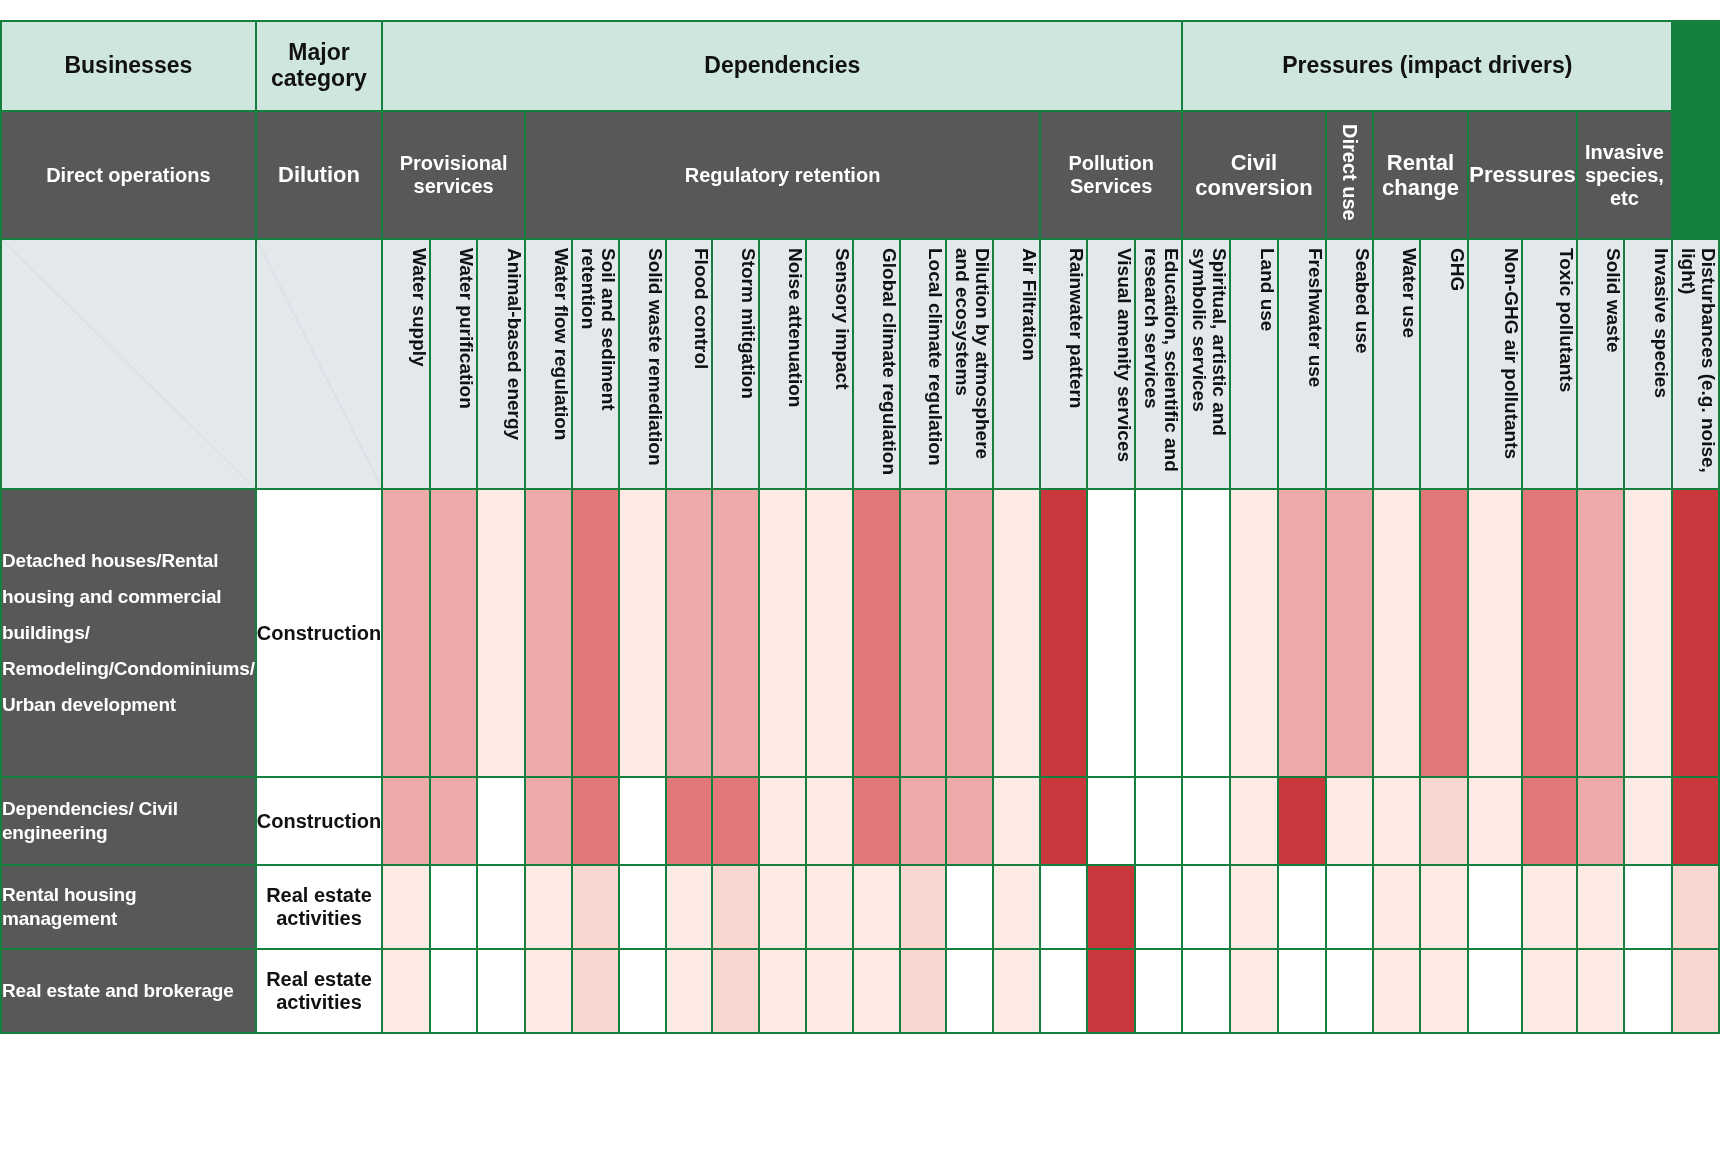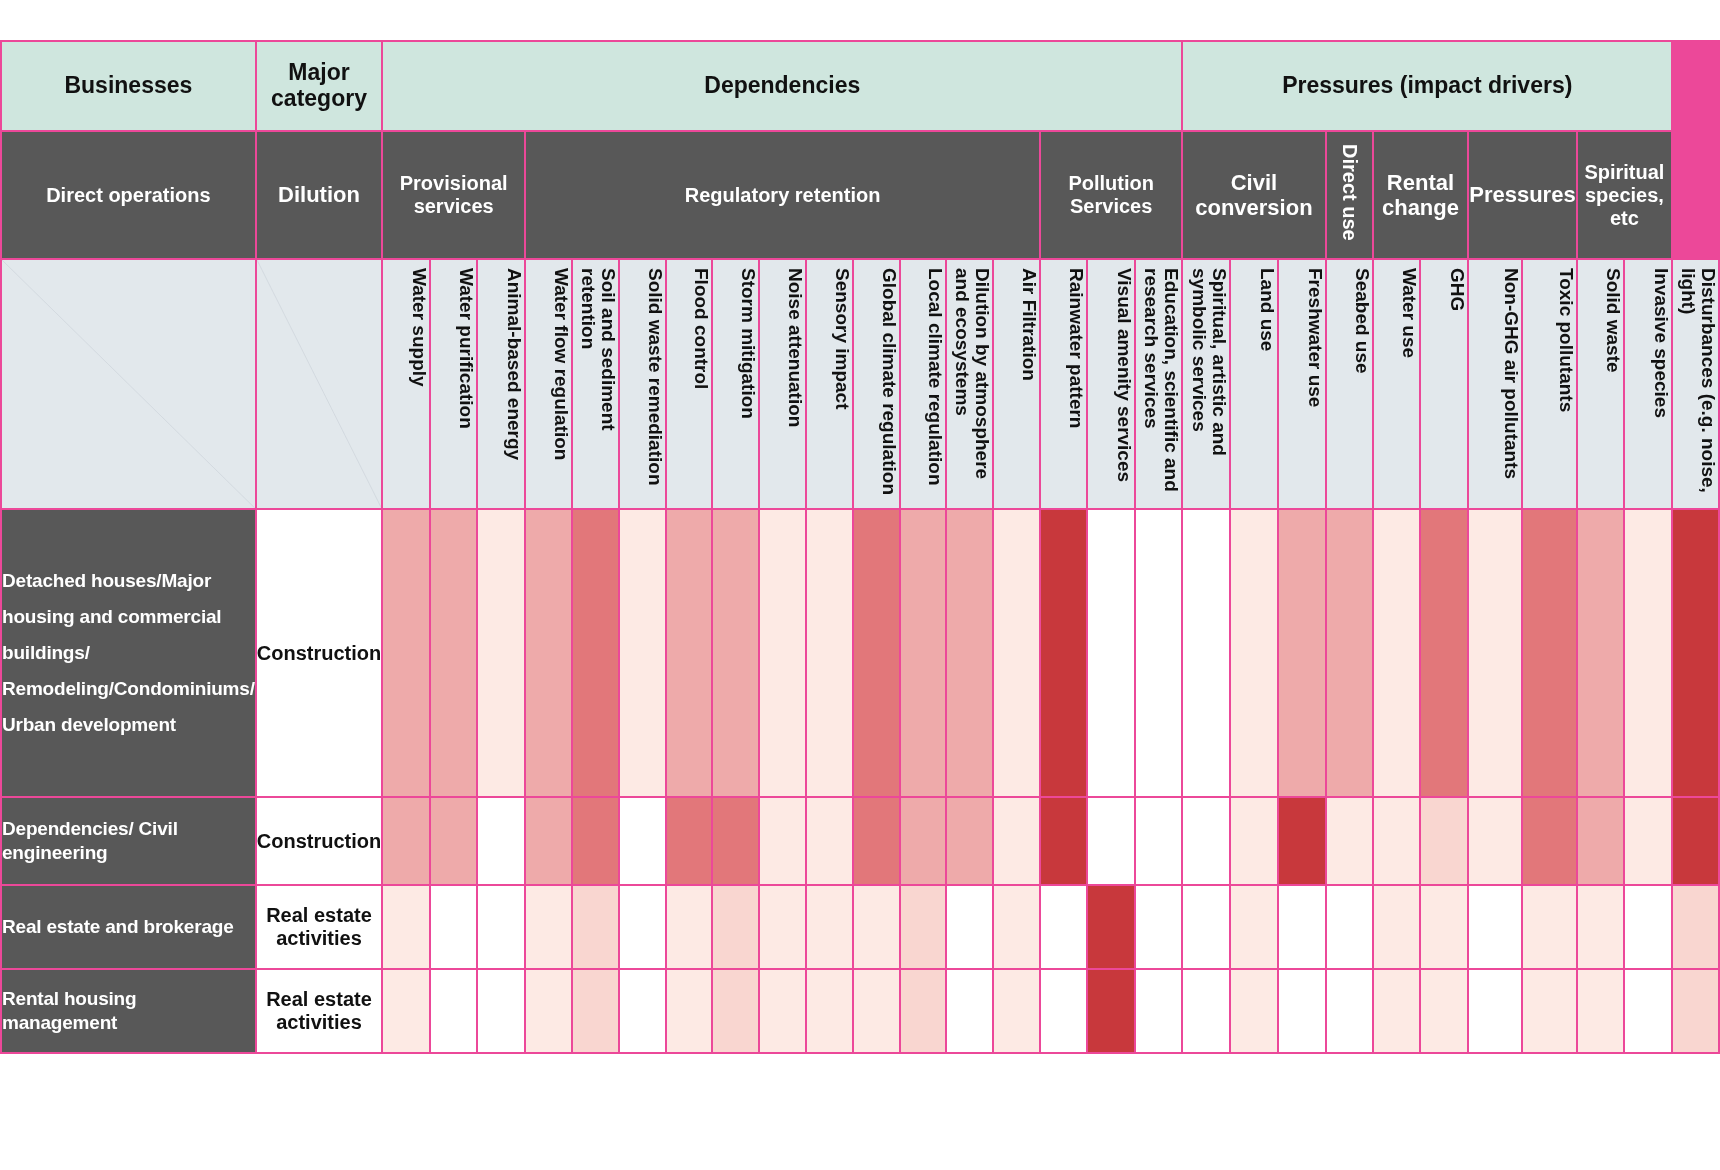--- a/index.html
+++ b/index.html
@@ -10,24 +10,24 @@
     font-family: "Liberation Sans", sans-serif;
   }
   #root {
     position: relative;
     width: 1720px; height: 1170px;
     background: #ffffff;
     overflow: hidden;
   }
   table.matrix {
     position: absolute;
-    left: 0; top: 40px;
+    left: 0; top: 20px;
     border-collapse: separate;
     border-spacing: 2px;
-    background: #ec4899;
+    background: #15803d;
     table-layout: fixed;
   }
   table.matrix td, table.matrix th {
     padding: 0;
     margin: 0;
     vertical-align: middle;
     font-weight: bold;
   }
 
   
@@ -159,21 +159,21 @@
       <tr id="tr-group">
           <th class="grp sm" colspan="1">Direct operations</th>
           <th class="grp" colspan="1">Dilution</th>
           <th class="grp sm" colspan="3">Provisional services</th>
           <th class="grp sm" colspan="11">Regulatory retention</th>
           <th class="grp sm" colspan="3">Pollution Services</th>
           <th class="grp" colspan="3">Civil conversion</th>
           <th class="grp vert" colspan="1"><span class="vtxt">Direct use</span></th>
           <th class="grp" colspan="2">Rental change</th>
           <th class="grp" colspan="2">Pressures</th>
-          <th class="grp sm" colspan="2">Spiritual species, etc</th>
+          <th class="grp sm" colspan="2">Invasive species, etc</th>
         </tr>
       <tr id="tr-cols">
           <th class="vhead corner">
             <svg class="slash" viewBox="0 0 100 100" preserveAspectRatio="none">
               <line x1="0" y1="0" x2="100" y2="100" stroke="#c9d0d6" stroke-width="0.6" vector-effect="non-scaling-stroke"></line>
             </svg>
           </th>
           <th class="vhead corner">
             <svg class="slash" viewBox="0 0 100 100" preserveAspectRatio="none">
               <line x1="0" y1="0" x2="100" y2="100" stroke="#c9d0d6" stroke-width="0.6" vector-effect="non-scaling-stroke"></line>
@@ -260,21 +260,21 @@
           <th class="vhead">
             <span class="vtxt">Invasive species</span>
           </th>
           <th class="vhead">
             <span class="vtxt">Disturbances (e.g. noise, light)</span>
           </th>
         </tr>
     </thead>
     <tbody id="tbody">
         <tr style="height: 286px;">
-          <td class="rowlab">Detached houses/Major housing and commercial buildings/ Remodeling/Condominiums/ Urban development</td>
+          <td class="rowlab">Detached houses/Rental housing and commercial buildings/ Remodeling/Condominiums/ Urban development</td>
           <td class="indlab">Construction</td>
           <td class="cell" style="background: rgb(238, 170, 170);"></td>
           <td class="cell" style="background: rgb(238, 170, 170);"></td>
           <td class="cell" style="background: rgb(253, 234, 228);"></td>
           <td class="cell" style="background: rgb(238, 170, 170);"></td>
           <td class="cell" style="background: rgb(226, 119, 122);"></td>
           <td class="cell" style="background: rgb(253, 234, 228);"></td>
           <td class="cell" style="background: rgb(238, 170, 170);"></td>
           <td class="cell" style="background: rgb(238, 170, 170);"></td>
           <td class="cell" style="background: rgb(253, 234, 228);"></td>
@@ -324,53 +324,53 @@
           <td class="cell" style="background: rgb(253, 234, 228);"></td>
           <td class="cell" style="background: rgb(253, 234, 228);"></td>
           <td class="cell" style="background: rgb(249, 214, 208);"></td>
           <td class="cell" style="background: rgb(253, 234, 228);"></td>
           <td class="cell" style="background: rgb(226, 119, 122);"></td>
           <td class="cell" style="background: rgb(238, 170, 170);"></td>
           <td class="cell" style="background: rgb(253, 234, 228);"></td>
           <td class="cell" style="background: rgb(200, 56, 60);"></td>
         </tr>
         <tr style="height: 82px;">
+          <td class="rowlab tight">Rental housing management</td>
+          <td class="indlab">Real estate activities</td>
+          <td class="cell" style="background: rgb(253, 234, 228);"></td>
+          <td class="cell" style="background: rgb(255, 255, 255);"></td>
+          <td class="cell" style="background: rgb(255, 255, 255);"></td>
+          <td class="cell" style="background: rgb(253, 234, 228);"></td>
+          <td class="cell" style="background: rgb(249, 214, 208);"></td>
+          <td class="cell" style="background: rgb(255, 255, 255);"></td>
+          <td class="cell" style="background: rgb(253, 234, 228);"></td>
+          <td class="cell" style="background: rgb(249, 214, 208);"></td>
+          <td class="cell" style="background: rgb(253, 234, 228);"></td>
+          <td class="cell" style="background: rgb(253, 234, 228);"></td>
+          <td class="cell" style="background: rgb(253, 234, 228);"></td>
+          <td class="cell" style="background: rgb(249, 214, 208);"></td>
+          <td class="cell" style="background: rgb(255, 255, 255);"></td>
+          <td class="cell" style="background: rgb(253, 234, 228);"></td>
+          <td class="cell" style="background: rgb(255, 255, 255);"></td>
+          <td class="cell" style="background: rgb(200, 56, 60);"></td>
+          <td class="cell" style="background: rgb(255, 255, 255);"></td>
+          <td class="cell" style="background: rgb(255, 255, 255);"></td>
+          <td class="cell" style="background: rgb(253, 234, 228);"></td>
+          <td class="cell" style="background: rgb(255, 255, 255);"></td>
+          <td class="cell" style="background: rgb(255, 255, 255);"></td>
+          <td class="cell" style="background: rgb(253, 234, 228);"></td>
+          <td class="cell" style="background: rgb(253, 234, 228);"></td>
+          <td class="cell" style="background: rgb(255, 255, 255);"></td>
+          <td class="cell" style="background: rgb(253, 234, 228);"></td>
+          <td class="cell" style="background: rgb(253, 234, 228);"></td>
+          <td class="cell" style="background: rgb(255, 255, 255);"></td>
+          <td class="cell" style="background: rgb(249, 214, 208);"></td>
+        </tr>
+        <tr style="height: 82px;">
           <td class="rowlab tight">Real estate and brokerage</td>
-          <td class="indlab">Real estate activities</td>
-          <td class="cell" style="background: rgb(253, 234, 228);"></td>
-          <td class="cell" style="background: rgb(255, 255, 255);"></td>
-          <td class="cell" style="background: rgb(255, 255, 255);"></td>
-          <td class="cell" style="background: rgb(253, 234, 228);"></td>
-          <td class="cell" style="background: rgb(249, 214, 208);"></td>
-          <td class="cell" style="background: rgb(255, 255, 255);"></td>
-          <td class="cell" style="background: rgb(253, 234, 228);"></td>
-          <td class="cell" style="background: rgb(249, 214, 208);"></td>
-          <td class="cell" style="background: rgb(253, 234, 228);"></td>
-          <td class="cell" style="background: rgb(253, 234, 228);"></td>
-          <td class="cell" style="background: rgb(253, 234, 228);"></td>
-          <td class="cell" style="background: rgb(249, 214, 208);"></td>
-          <td class="cell" style="background: rgb(255, 255, 255);"></td>
-          <td class="cell" style="background: rgb(253, 234, 228);"></td>
-          <td class="cell" style="background: rgb(255, 255, 255);"></td>
-          <td class="cell" style="background: rgb(200, 56, 60);"></td>
-          <td class="cell" style="background: rgb(255, 255, 255);"></td>
-          <td class="cell" style="background: rgb(255, 255, 255);"></td>
-          <td class="cell" style="background: rgb(253, 234, 228);"></td>
-          <td class="cell" style="background: rgb(255, 255, 255);"></td>
-          <td class="cell" style="background: rgb(255, 255, 255);"></td>
-          <td class="cell" style="background: rgb(253, 234, 228);"></td>
-          <td class="cell" style="background: rgb(253, 234, 228);"></td>
-          <td class="cell" style="background: rgb(255, 255, 255);"></td>
-          <td class="cell" style="background: rgb(253, 234, 228);"></td>
-          <td class="cell" style="background: rgb(253, 234, 228);"></td>
-          <td class="cell" style="background: rgb(255, 255, 255);"></td>
-          <td class="cell" style="background: rgb(249, 214, 208);"></td>
-        </tr>
-        <tr style="height: 82px;">
-          <td class="rowlab tight">Rental housing management</td>
           <td class="indlab">Real estate activities</td>
           <td class="cell" style="background: rgb(253, 234, 228);"></td>
           <td class="cell" style="background: rgb(255, 255, 255);"></td>
           <td class="cell" style="background: rgb(255, 255, 255);"></td>
           <td class="cell" style="background: rgb(253, 234, 228);"></td>
           <td class="cell" style="background: rgb(249, 214, 208);"></td>
           <td class="cell" style="background: rgb(255, 255, 255);"></td>
           <td class="cell" style="background: rgb(253, 234, 228);"></td>
           <td class="cell" style="background: rgb(249, 214, 208);"></td>
           <td class="cell" style="background: rgb(253, 234, 228);"></td>

